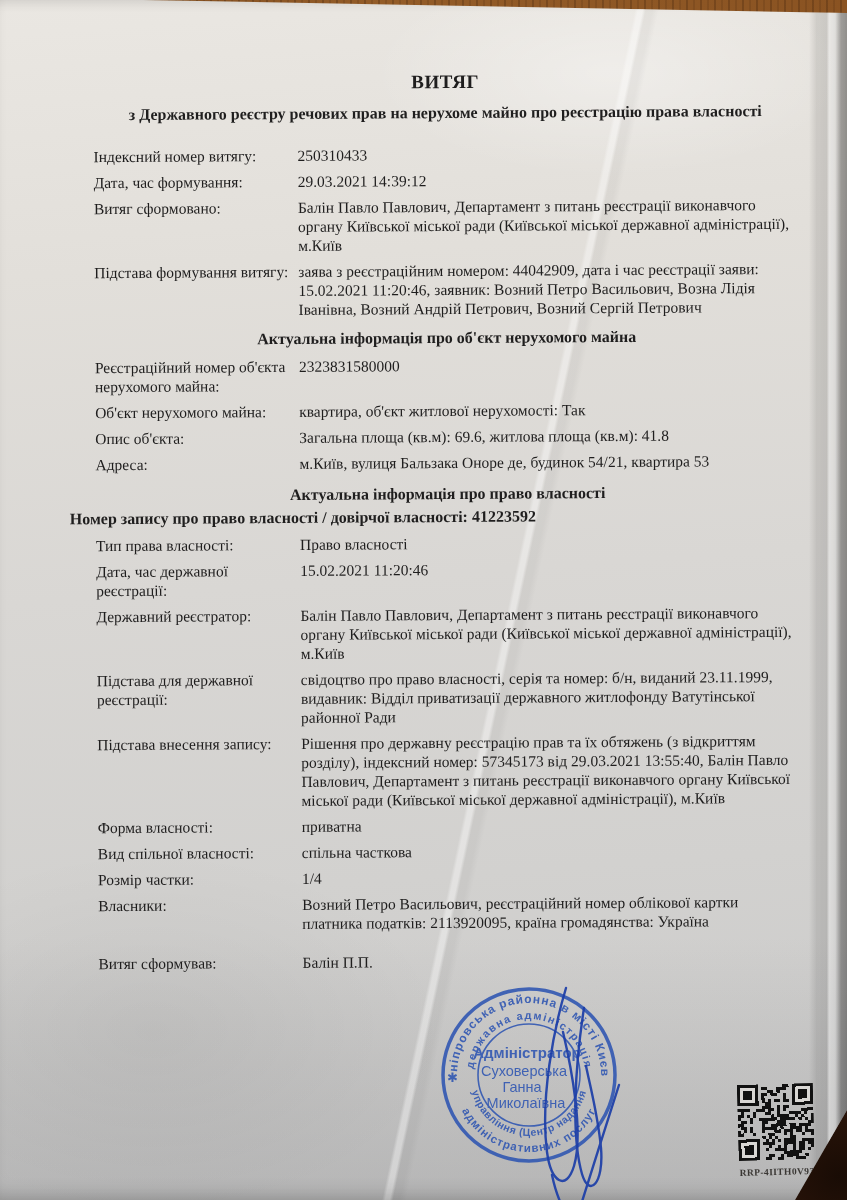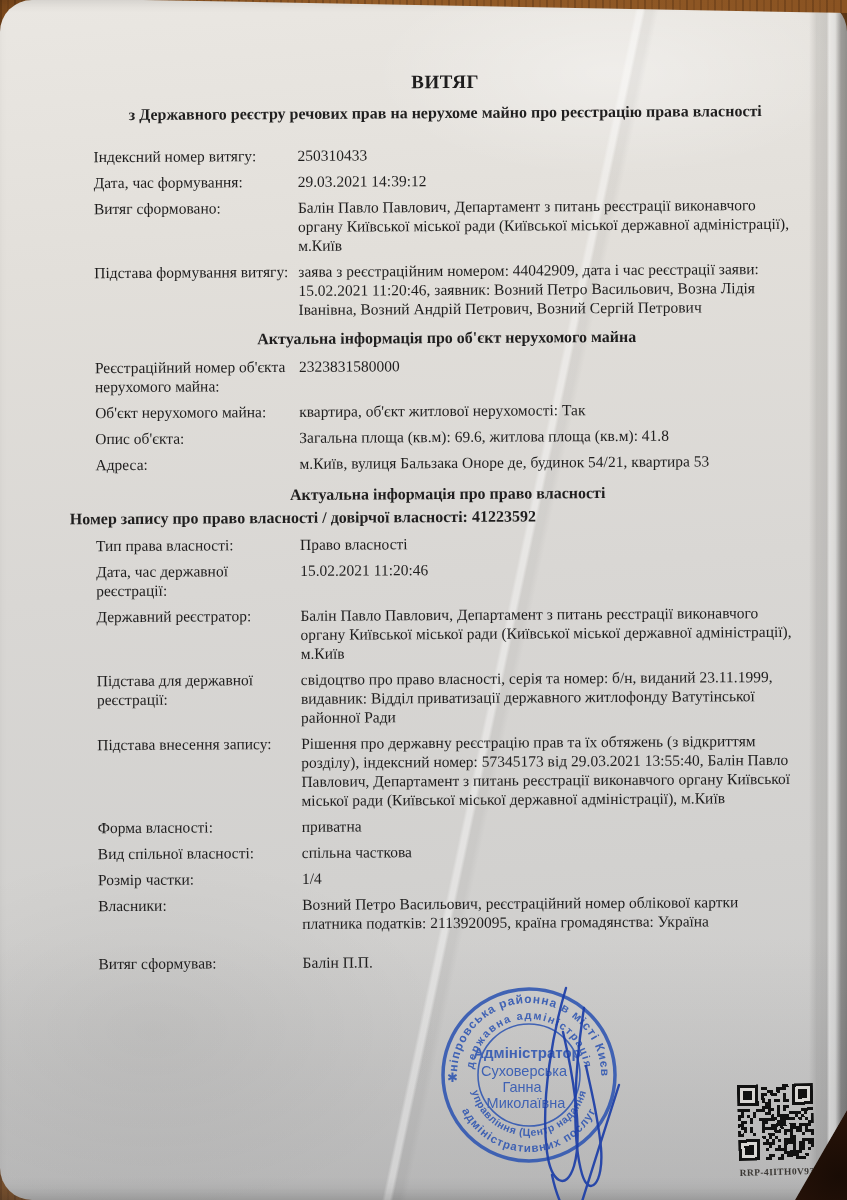--- a/index.html
+++ b/index.html
@@ -8,21 +8,20 @@
     background:
       radial-gradient(circle at 99% 98%, #190c05 0px, #2a1409 70px, rgba(42,20,9,0) 130px),
       repeating-linear-gradient(90deg, rgba(40,18,4,.22) 0 2px, rgba(255,255,255,0) 2px 7px, rgba(60,30,8,.15) 7px 9px, rgba(255,255,255,0) 9px 14px),
       linear-gradient(90deg, #7c4a1e 0%, #935c28 45%, #8a5322 100%);
     font-family:"Liberation Serif","DejaVu Serif",serif;
   }
   .sheet {
     position:absolute; inset:0;
     clip-path: polygon(0 0, 143px 0, 847px 13px, 847px 1110px, 795px 1200px, 0 1200px);
     background: linear-gradient(176deg, #eae7e2 0%, #e2dfda 22%, #d9d7d4 48%, #d2d1cf 72%, #c9c9c9 100%);
-    border-radius: 32px;
   }
   .sheet::before {
     content:""; position:absolute; inset:0; pointer-events:none;
     background:
       linear-gradient(90deg, rgba(0,0,0,0) 0 95.5%, rgba(0,0,0,.10) 96.4% 97.6%, rgba(255,255,255,.45) 97.9% 98.6%, rgba(0,0,0,.22) 99.3% 100%),
       linear-gradient(102deg, rgba(0,0,0,0) 0 57.8%, rgba(255,255,255,.38) 58.1% 58.5%, rgba(0,0,0,.04) 58.8% 59.4%, rgba(0,0,0,0) 60%),
       radial-gradient(ellipse 340px 150px at 72% 6%, rgba(255,255,255,.35), rgba(255,255,255,0) 70%),
       radial-gradient(ellipse 420px 260px at 18% 86%, rgba(0,0,0,.05), rgba(0,0,0,0) 70%),
       linear-gradient(to top, rgba(110,110,112,.22), rgba(0,0,0,0) 22%);
     box-shadow: inset -20px 0 26px -16px rgba(0,0,0,.28), inset 0 -16px 20px -13px rgba(0,0,0,.20), inset 0 10px 14px -10px rgba(0,0,0,.12);

